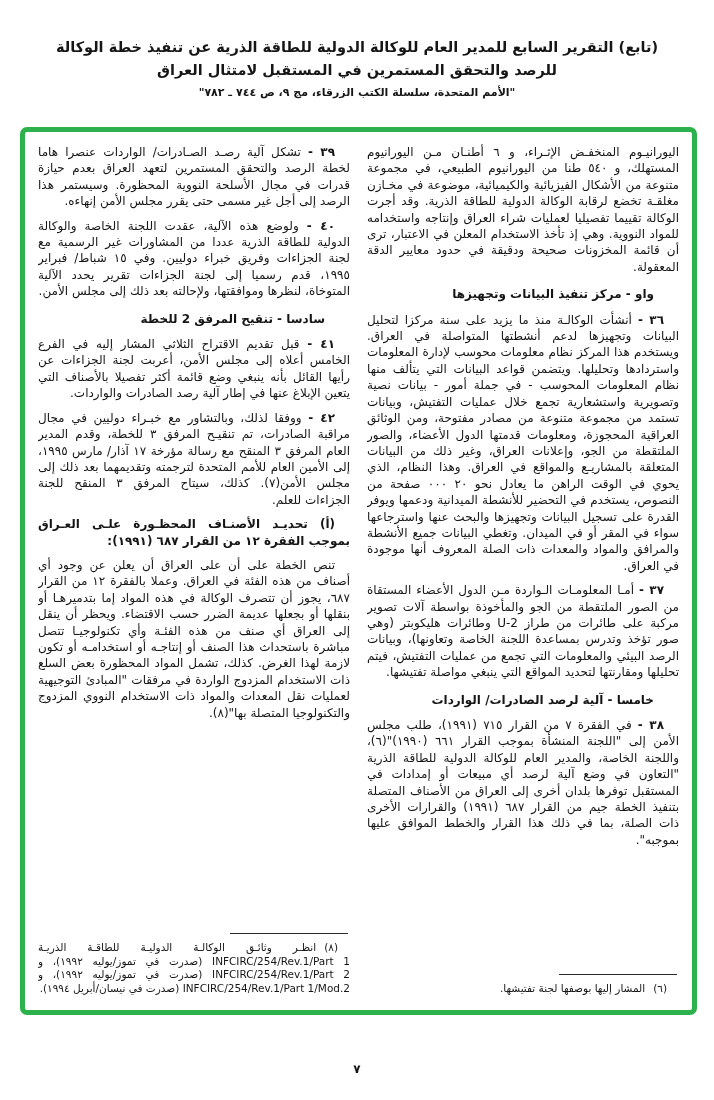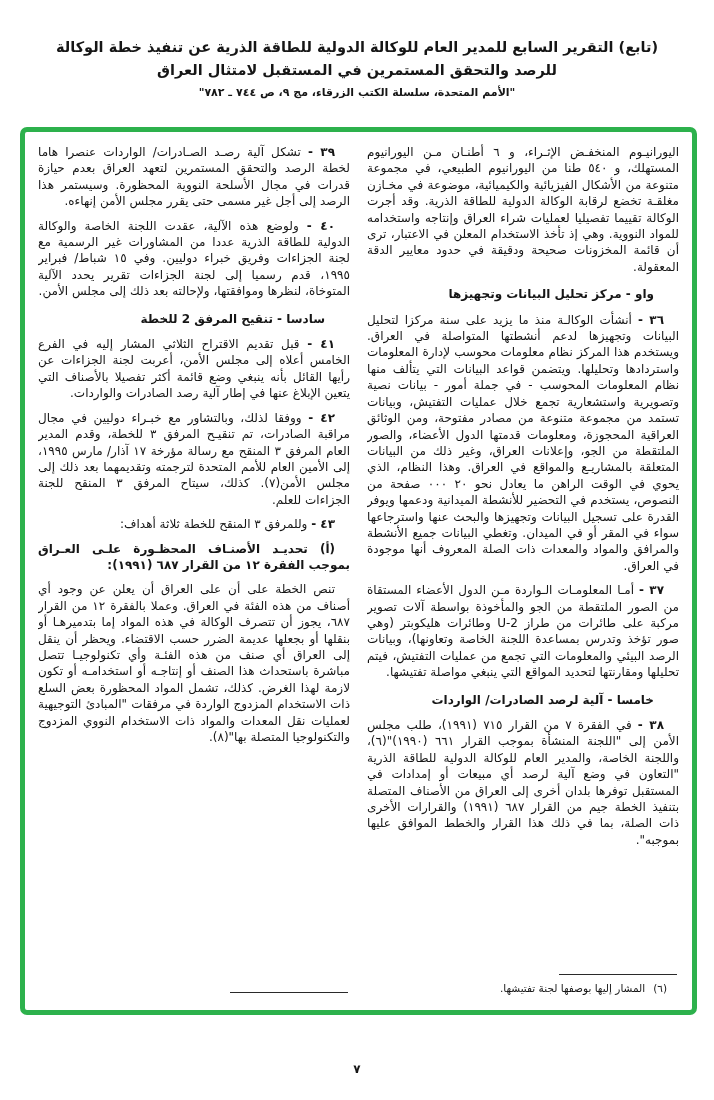--- a/index.html
+++ b/index.html
@@ -50,41 +50,41 @@
   <div class="title-main">(تابع) التقرير السابع للمدير العام للوكالة الدولية للطاقة الذرية عن تنفيذ خطة الوكالة</div>
   <div class="title-main">للرصد والتحقق المستمرين في المستقبل لامتثال العراق</div>
   <div class="title-source">"الأمم المتحدة، سلسلة الكتب الزرقاء، مج ٩، ص ٧٤٤ ـ ٧٨٢"</div>
 </div>
 
 <div class="green-box" style="border-color: rgb(45, 177, 76);">
   <div class="columns">
 
     <section class="col">
       <p class="para noindent">اليورانيـوم المنخفـض الإثـراء، و ٦ أطنـان مـن اليورانيوم المستهلك، و ٥٤٠ طنا من اليورانيوم الطبيعي، في مجموعة متنوعة من الأشكال الفيزيائية والكيميائية، موضوعة في مخـازن مغلقـة تخضع لرقابة الوكالة الدولية للطاقة الذرية. وقد أجرت الوكالة تقييما تفصيليا لعمليات شراء العراق وإنتاجه واستخدامه للمواد النووية. وهي إذ تأخذ الاستخدام المعلن في الاعتبار، ترى أن قائمة المخزونات صحيحة ودقيقة في حدود معايير الدقة المعقولة.</p>
-      <h3 class="heading">واو - مركز تحليل البيانات وتجهيزها</h3>
+      <h3 class="heading">واو - مركز تنفيذ البيانات وتجهيزها</h3>
       <p class="para"><b class="pnum">٣٦ -</b> <span>أنشأت الوكالـة منذ ما يزيد على سنة مركزا لتحليل البيانات وتجهيزها لدعم أنشطتها المتواصلة في العراق. ويستخدم هذا المركز نظام معلومات محوسب لإدارة المعلومات واستردادها وتحليلها. ويتضمن قواعد البيانات التي يتألف منها نظام المعلومات المحوسب - في جملة أمور - بيانات نصية وتصويرية واستشعارية تجمع خلال عمليات التفتيش، وبيانات تستمد من مجموعة متنوعة من مصادر مفتوحة، ومن الوثائق العراقية المحجوزة، ومعلومات قدمتها الدول الأعضاء، والصور الملتقطة من الجو، وإعلانات العراق، وغير ذلك من البيانات المتعلقة بالمشاريـع والمواقع في العراق. وهذا النظام، الذي يحوي في الوقت الراهن ما يعادل نحو ٢٠ ٠٠٠ صفحة من النصوص، يستخدم في التحضير للأنشطة الميدانية ودعمها ويوفر القدرة على تسجيل البيانات وتجهيزها والبحث عنها واسترجاعها سواء في المقر أو في الميدان. وتغطي البيانات جميع الأنشطة والمرافق والمواد والمعدات ذات الصلة المعروف أنها موجودة في العراق.</span></p>
       <p class="para"><b class="pnum">٣٧ -</b> <span>أمـا المعلومـات الـواردة مـن الدول الأعضاء المستقاة من الصور الملتقطة من الجو والمأخوذة بواسطة آلات تصوير مركبة على طائرات من طراز ‎U-2‎ وطائرات هليكوبتر (وهي صور تؤخذ وتدرس بمساعدة اللجنة الخاصة وتعاونها)، وبيانات الرصد البيئي والمعلومات التي تجمع من عمليات التفتيش، فيتم تحليلها ومقارنتها لتحديد المواقع التي ينبغي مواصلة تفتيشها.</span></p>
       <h3 class="heading">خامسا - آلية لرصد الصادرات/ الواردات</h3>
       <p class="para"><b class="pnum">٣٨ -</b> <span>في الفقرة ٧ من القرار ٧١٥ (١٩٩١)، طلب مجلس الأمن إلى "اللجنة المنشأة بموجب القرار ٦٦١ (١٩٩٠)"(٦)، واللجنة الخاصة، والمدير العام للوكالة الدولية للطاقة الذرية "التعاون في وضع آلية لرصد أي مبيعات أو إمدادات في المستقبل توفرها بلدان أخرى إلى العراق من الأصناف المتصلة بتنفيذ الخطة جيم من القرار ٦٨٧ (١٩٩١) والقرارات الأخرى ذات الصلة، بما في ذلك هذا القرار والخطط الموافق عليها بموجبه".</span></p>
       <div class="fns">
         <div class="fnrule"></div>
         <p class="fn"><span class="fnm">(٦)</span><span>المشار إليها بوصفها لجنة تفتيشها.</span></p>
       </div>
     </section>
 
     <section class="col">
       <p class="para"><b class="pnum">٣٩ -</b> <span>تشكل آلية رصـد الصـادرات/ الواردات عنصرا هاما لخطة الرصد والتحقق المستمرين لتعهد العراق بعدم حيازة قدرات في مجال الأسلحة النووية المحظورة. وسيستمر هذا الرصد إلى أجل غير مسمى حتى يقرر مجلس الأمن إنهاءه.</span></p>
       <p class="para"><b class="pnum">٤٠ -</b> <span>ولوضع هذه الآلية، عقدت اللجنة الخاصة والوكالة الدولية للطاقة الذرية عددا من المشاورات غير الرسمية مع لجنة الجزاءات وفريق خبراء دوليين. وفي ١٥ شباط/ فبراير ١٩٩٥، قدم رسميا إلى لجنة الجزاءات تقرير يحدد الآلية المتوخاة، لنظرها وموافقتها، ولإحالته بعد ذلك إلى مجلس الأمن.</span></p>
       <h3 class="heading">سادسا - تنقيح المرفق 2 للخطة</h3>
       <p class="para"><b class="pnum">٤١ -</b> <span>قبل تقديم الاقتراح الثلاثي المشار إليه في الفرع الخامس أعلاه إلى مجلس الأمن، أعربت لجنة الجزاءات عن رأيها القائل بأنه ينبغي وضع قائمة أكثر تفصيلا بالأصناف التي يتعين الإبلاغ عنها في إطار آلية رصد الصادرات والواردات.</span></p>
       <p class="para"><b class="pnum">٤٢ -</b> <span>ووفقا لذلك، وبالتشاور مع خبـراء دوليين في مجال مراقبة الصادرات، تم تنقيـح المرفق ٣ للخطة، وقدم المدير العام المرفق ٣ المنقح مع رسالة مؤرخة ١٧ آذار/ مارس ١٩٩٥، إلى الأمين العام للأمم المتحدة لترجمته وتقديمهما بعد ذلك إلى مجلس الأمن(٧). كذلك، سيتاح المرفق ٣ المنقح للجنة الجزاءات للعلم.</span></p>
-      <p class="para"><b class="pnum">٤٣ -</b> <span>وللمرفق ٣ المنقح للخطة ثلاثة أهداف:</span></p>
       <p class="para bold"><b class="pnum">(أ)</b> <span>تحديـد الأصنـاف المحظـورة علـى العـراق بموجب الفقرة ١٢ من القرار ٦٨٧ (١٩٩١):</span></p>
       <p class="para">تنص الخطة على أن على العراق أن يعلن عن وجود أي أصناف من هذه الفئة في العراق. وعملا بالفقرة ١٢ من القرار ٦٨٧، يجوز أن تتصرف الوكالة في هذه المواد إما بتدميرهـا أو بنقلها أو بجعلها عديمة الضرر حسب الاقتضاء. ويحظر أن ينقل إلى العراق أي صنف من هذه الفئـة وأي تكنولوجيـا تتصل مباشرة باستحداث هذا الصنف أو إنتاجـه أو استخدامـه أو تكون لازمة لهذا الغرض. كذلك، تشمل المواد المحظورة بعض السلع ذات الاستخدام المزدوج الواردة في مرفقات "المبادئ التوجيهية لعمليات نقل المعدات والمواد ذات الاستخدام النووي المزدوج والتكنولوجيا المتصلة بها"(٨).</p>
       <div class="fns">
         <div class="fnrule"></div>
+        <p class="fn"><span class="fnm">(٨)</span><span>انظـر وثائـق الوكالـة الدوليـة للطاقـة الذريـة ‎INFCIRC/254/Rev.1/Part 1‎ (صدرت في تموز/يوليه ١٩٩٢)، و ‎INFCIRC/254/Rev.1/Part 2‎ (صدرت في تموز/يوليه ١٩٩٢)، و ‎INFCIRC/254/Rev.1/Part 1/Mod.2‎ (صدرت في نيسان/أبريل ١٩٩٤).</span></p>
       </div>
     </section>
 
   </div>
 </div>
 
 <div class="page-number">٧</div>
 
 </body></html>

